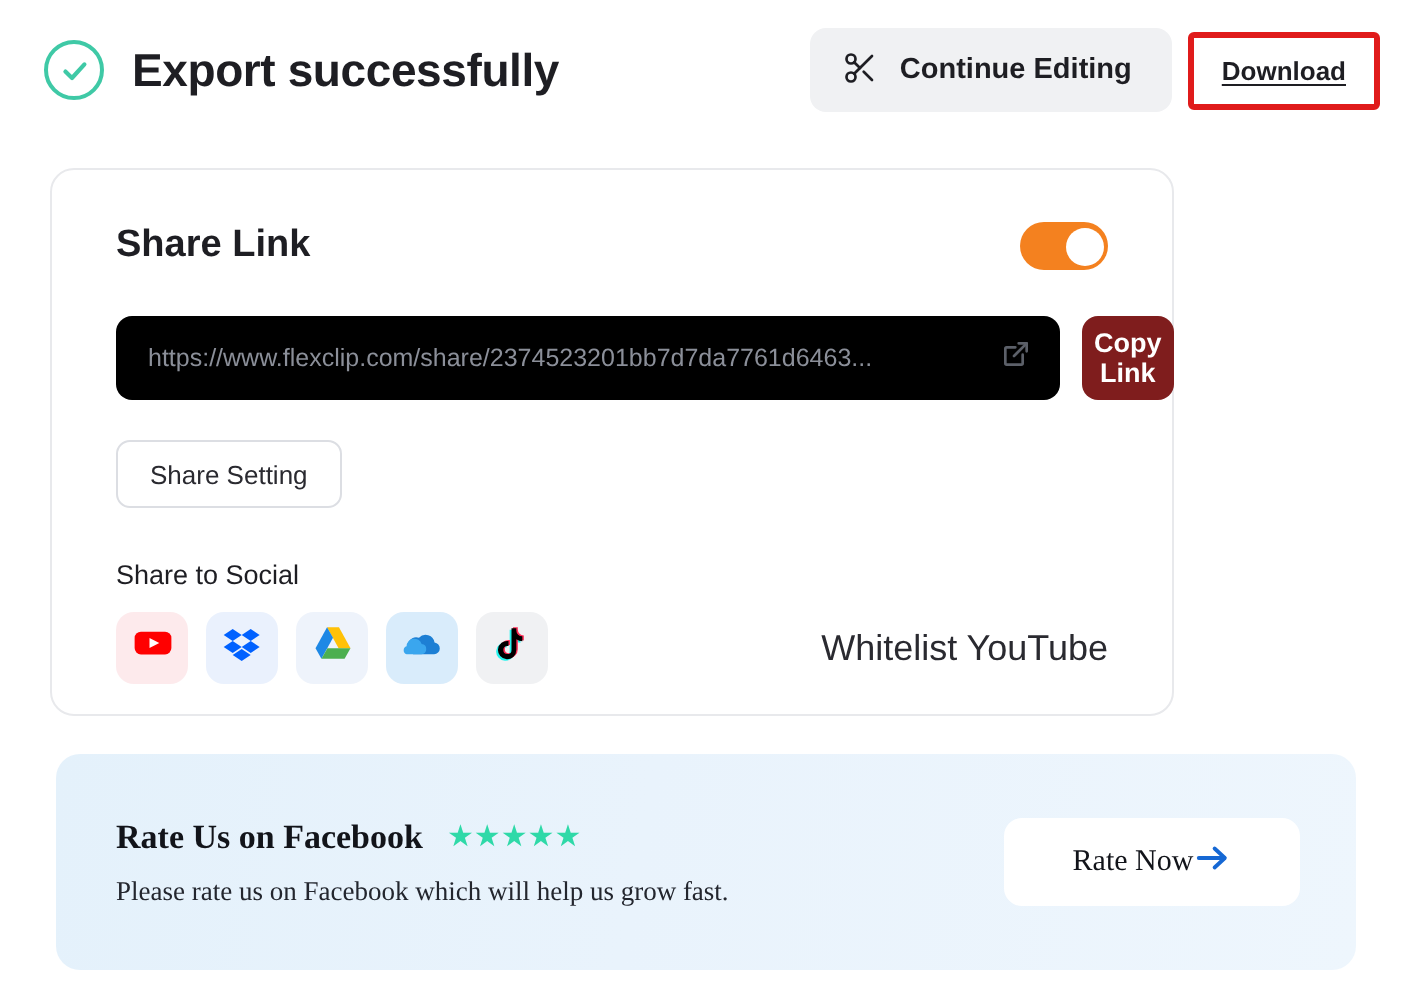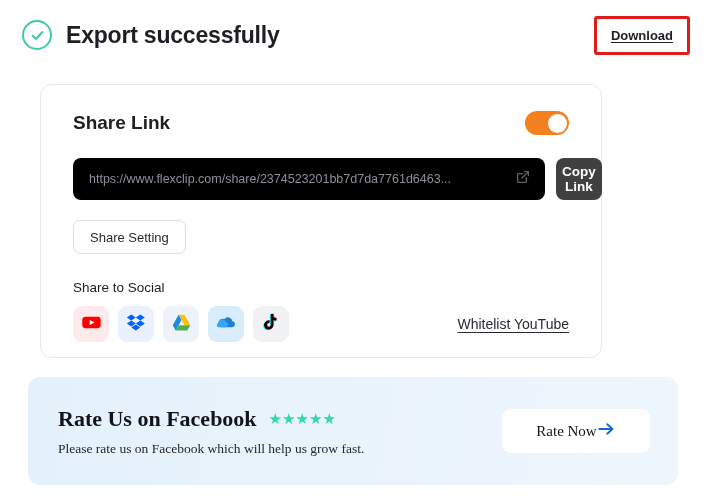--- a/index.html
+++ b/index.html
@@ -80,21 +80,21 @@
     color: #1e1e23;
     text-decoration: underline;
     text-underline-offset: 2px;
     white-space: nowrap;
     cursor: pointer;
   }
 
   
   .share-card {
     position: absolute;
-    left: 40px; top: 84px;
+    left: 25px; top: 84px;
     width: 562px; height: 274px;
     background: #ffffff;
     border: 1px solid #e8e9ec;
     border-radius: 12px;
     padding: 26px 32px 0 32px;
   }
   .share-card-head {
     display: flex;
     align-items: center;
     justify-content: space-between;
@@ -140,21 +140,21 @@
     flex: 1 1 auto;
     font-size: 12.5px;
     color: #8b8f99;
     white-space: nowrap;
     overflow: hidden;
     text-overflow: ellipsis;
   }
   .ext-icon { flex: 0 0 auto; margin-left: 8px; display: block; cursor: pointer; }
   .copy-link-btn {
     width: 100px; height: 42px;
-    background: #404040;
+    background: #7f1d1d;
     border: none;
     border-radius: 8px;
     color: #ffffff;
     font-size: 13.5px;
     font-weight: bold;
     cursor: pointer;
     font-family: "Liberation Sans", sans-serif;
   }
 
   .share-setting-btn {
@@ -194,44 +194,43 @@
     cursor: pointer;
     flex: 0 0 auto;
   }
   .sb-youtube  { background: #fdeaec; }
   .sb-dropbox  { background: #eaf1fd; }
   .sb-gdrive   { background: #eef3fb; }
   .sb-onedrive { background: #d9ecfb; }
   .sb-tiktok   { background: #f0f1f3; }
   .whitelist-link {
     margin-left: auto;
-    font-size: 14px;
+    font-size: 18px;
     color: #2a2a30;
-    text-decoration: underline;
     text-underline-offset: 3px;
     cursor: pointer;
     white-space: nowrap;
   }
 
   
   .rate-card {
     position: absolute;
     left: 28px; top: 377px;
     width: 650px; height: 108px;
     border-radius: 12px;
     background: linear-gradient(100deg, #e4f1fb 0%, #e9f3fc 45%, #eef6fd 100%);
     display: flex;
     align-items: center;
     padding: 0 28px 0 30px;
   }
   .rate-text-col { display: flex; flex-direction: column; }
   .rate-title-row { display: flex; align-items: center; gap: 12px; }
   .rate-title {
     font-family: "Liberation Serif", serif;
-    font-size: 22px;
+    font-size: 17px;
     font-weight: bold;
     color: #12141a;
   }
   .stars { display: flex; gap: 2px; color: #2fd9a8; font-size: 15px; line-height: 1; }
   .rate-sub {
     margin-top: 9px;
     font-family: "Liberation Serif", serif;
     font-size: 13.5px;
     color: #23262e;
   }
@@ -257,20 +256,32 @@
 
   <div class="header">
     <div class="check-circle">
       <svg width="17" height="17" viewBox="0 0 17 17">
         <path d="M3.7 8.8 L7 12 L13.2 5.2" fill="none" stroke="#3fc9a6" stroke-width="2.1" stroke-linecap="round" stroke-linejoin="round"></path>
       </svg>
     </div>
     <div class="page-title">Export successfully</div>
 
     <div class="header-actions">
+      <button class="continue-editing">
+        <span>
+          <svg width="18" height="18" viewBox="0 0 24 24" fill="none" stroke="#1e1e23" stroke-width="1.8" stroke-linecap="round" stroke-linejoin="round">
+            <circle cx="6" cy="6" r="3"></circle>
+            <circle cx="6" cy="18" r="3"></circle>
+            <line x1="20" y1="4" x2="8.12" y2="15.88"></line>
+            <line x1="14.47" y1="14.48" x2="20" y2="20"></line>
+            <line x1="8.12" y1="8.12" x2="12" y2="12"></line>
+          </svg>
+        </span>
+        <span class="ce-label">Continue Editing</span>
+      </button>
 
       <div class="download-wrap">
         <span class="download-link">Download</span>
       </div>
     </div>
   </div>
 
   <div class="share-card">
 
     <div class="share-card-head">

